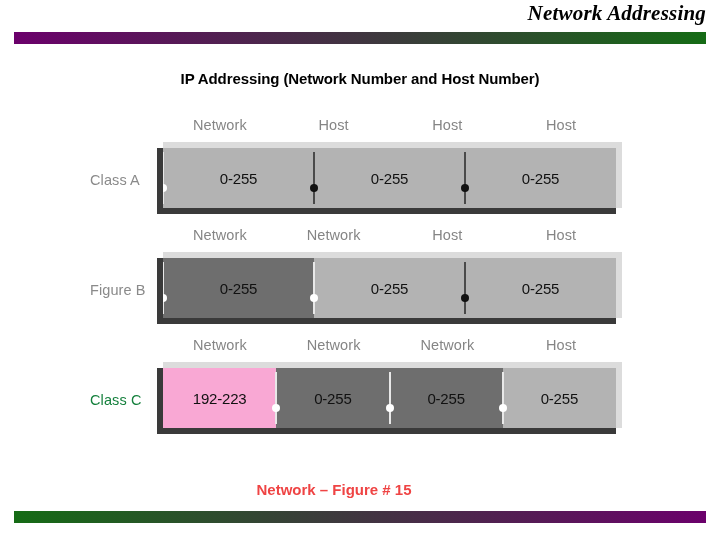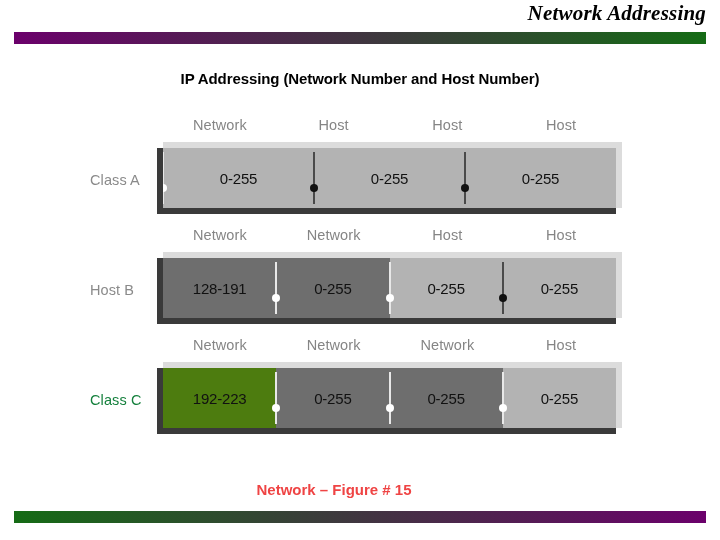--- a/index.html
+++ b/index.html
@@ -224,26 +224,25 @@
     </div>
   </div>
 
   <div class="class-row">
     <div class="row-headers">
       <div class="hdr" style="color: rgb(133, 133, 133);">Network</div>
       <div class="hdr" style="color: rgb(133, 133, 133);">Network</div>
       <div class="hdr" style="color: rgb(133, 133, 133);">Host</div>
       <div class="hdr" style="color: rgb(133, 133, 133);">Host</div>
     </div>
-    <div class="row-label" style="color: rgb(138, 138, 138);">Host B</div>
+    <div class="row-label" style="color: rgb(138, 138, 138);">Figure B</div>
     <div class="slab">
       <div class="slab-shadow" style="background: rgb(58, 58, 58);"></div>
       <div class="slab-face-light" style="background: rgb(220, 220, 220);"></div>
       <div class="slab-body">
-        <div class="seg net" style="background: rgb(110, 110, 110);">128-191</div>
         <div class="seg net" style="background: rgb(110, 110, 110);">
           <span class="sep light-mark">
               <span class="line"></span>
               <span class="dot"></span>
             </span>
           <span>0-255</span>
         </div>
         <div class="seg host" style="background: rgb(179, 179, 179);">
           <span class="sep light-mark">
               <span class="line"></span>
@@ -267,21 +266,21 @@
       <div class="hdr" style="color: rgb(133, 133, 133);">Network</div>
       <div class="hdr" style="color: rgb(133, 133, 133);">Network</div>
       <div class="hdr" style="color: rgb(133, 133, 133);">Network</div>
       <div class="hdr" style="color: rgb(133, 133, 133);">Host</div>
     </div>
     <div class="row-label" style="color: #15803d;">Class C</div>
     <div class="slab">
       <div class="slab-shadow" style="background: rgb(58, 58, 58);"></div>
       <div class="slab-face-light" style="background: rgb(220, 220, 220);"></div>
       <div class="slab-body">
-        <div class="seg net" style="background: #4d7c0f;">192-223</div>
+        <div class="seg net" style="background: #f9a8d4;">192-223</div>
         <div class="seg net" style="background: rgb(110, 110, 110);">
           <span class="sep light-mark">
               <span class="line"></span>
               <span class="dot"></span>
             </span>
           <span>0-255</span>
         </div>
         <div class="seg net" style="background: rgb(110, 110, 110);">
           <span class="sep light-mark">
               <span class="line"></span>

